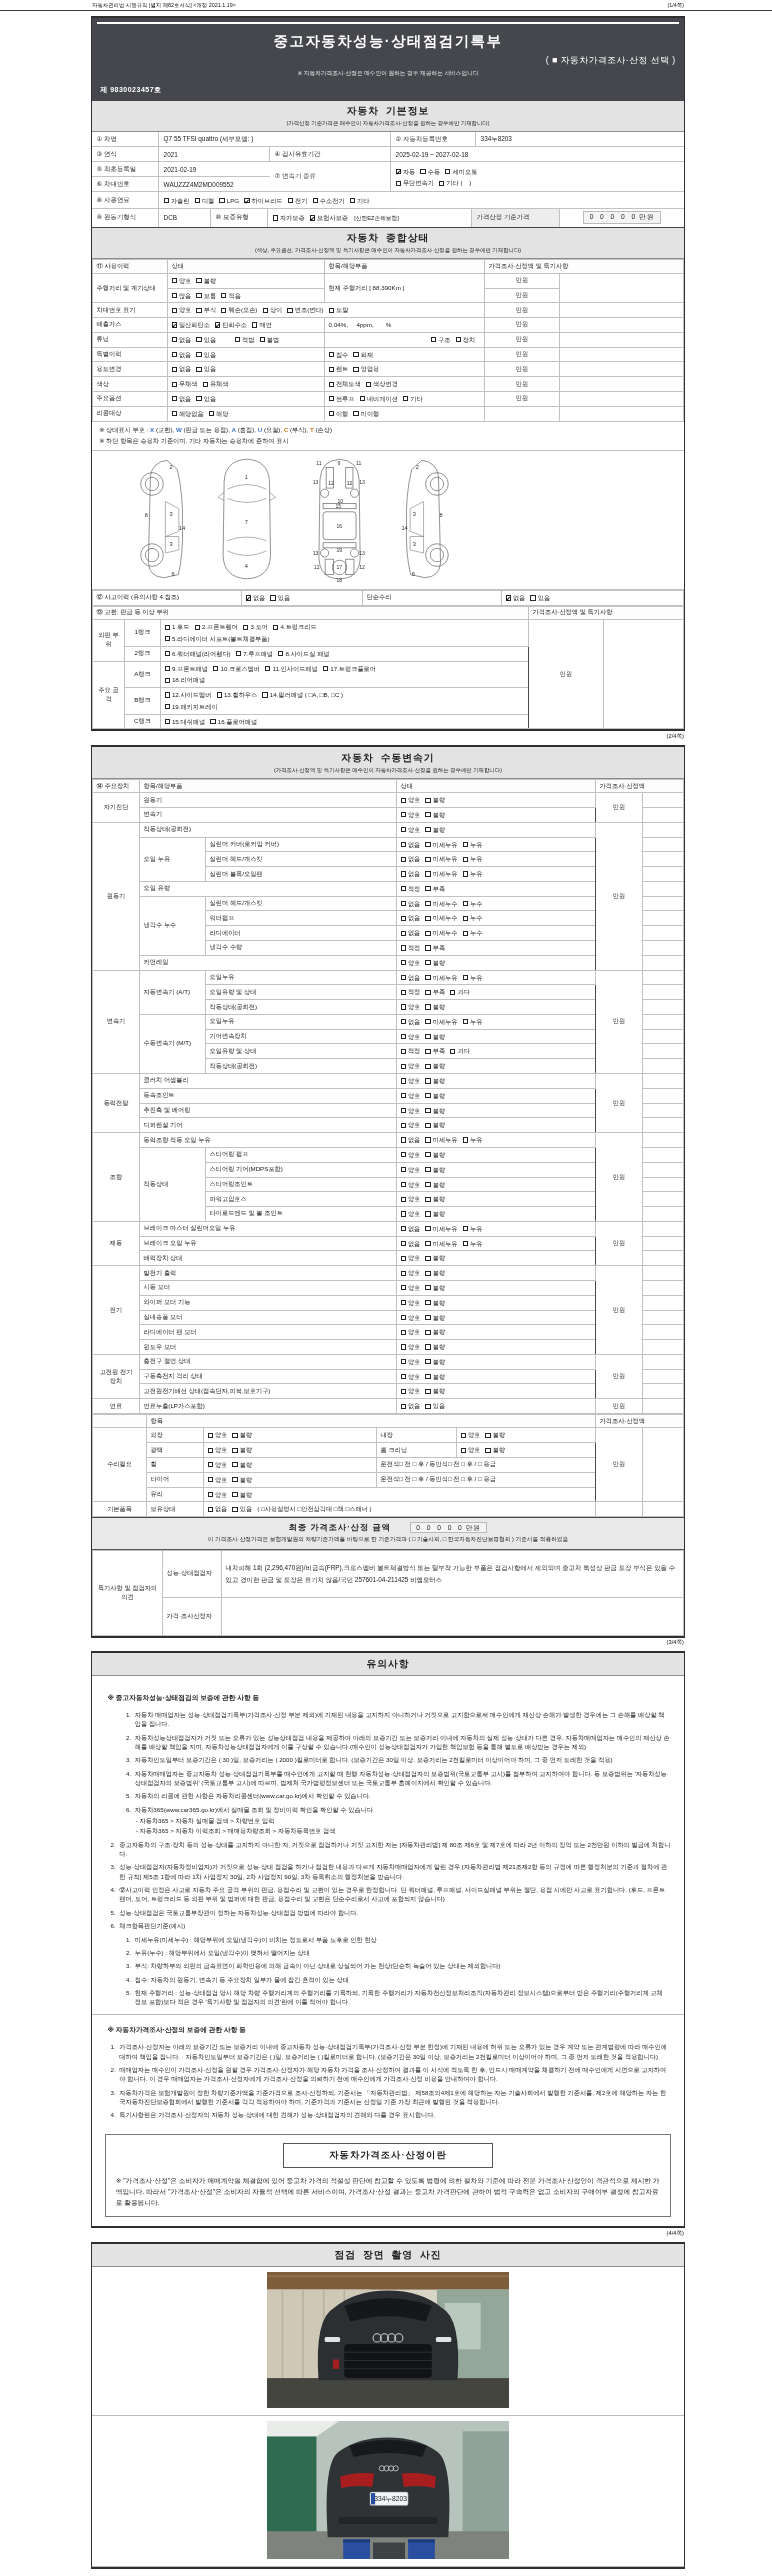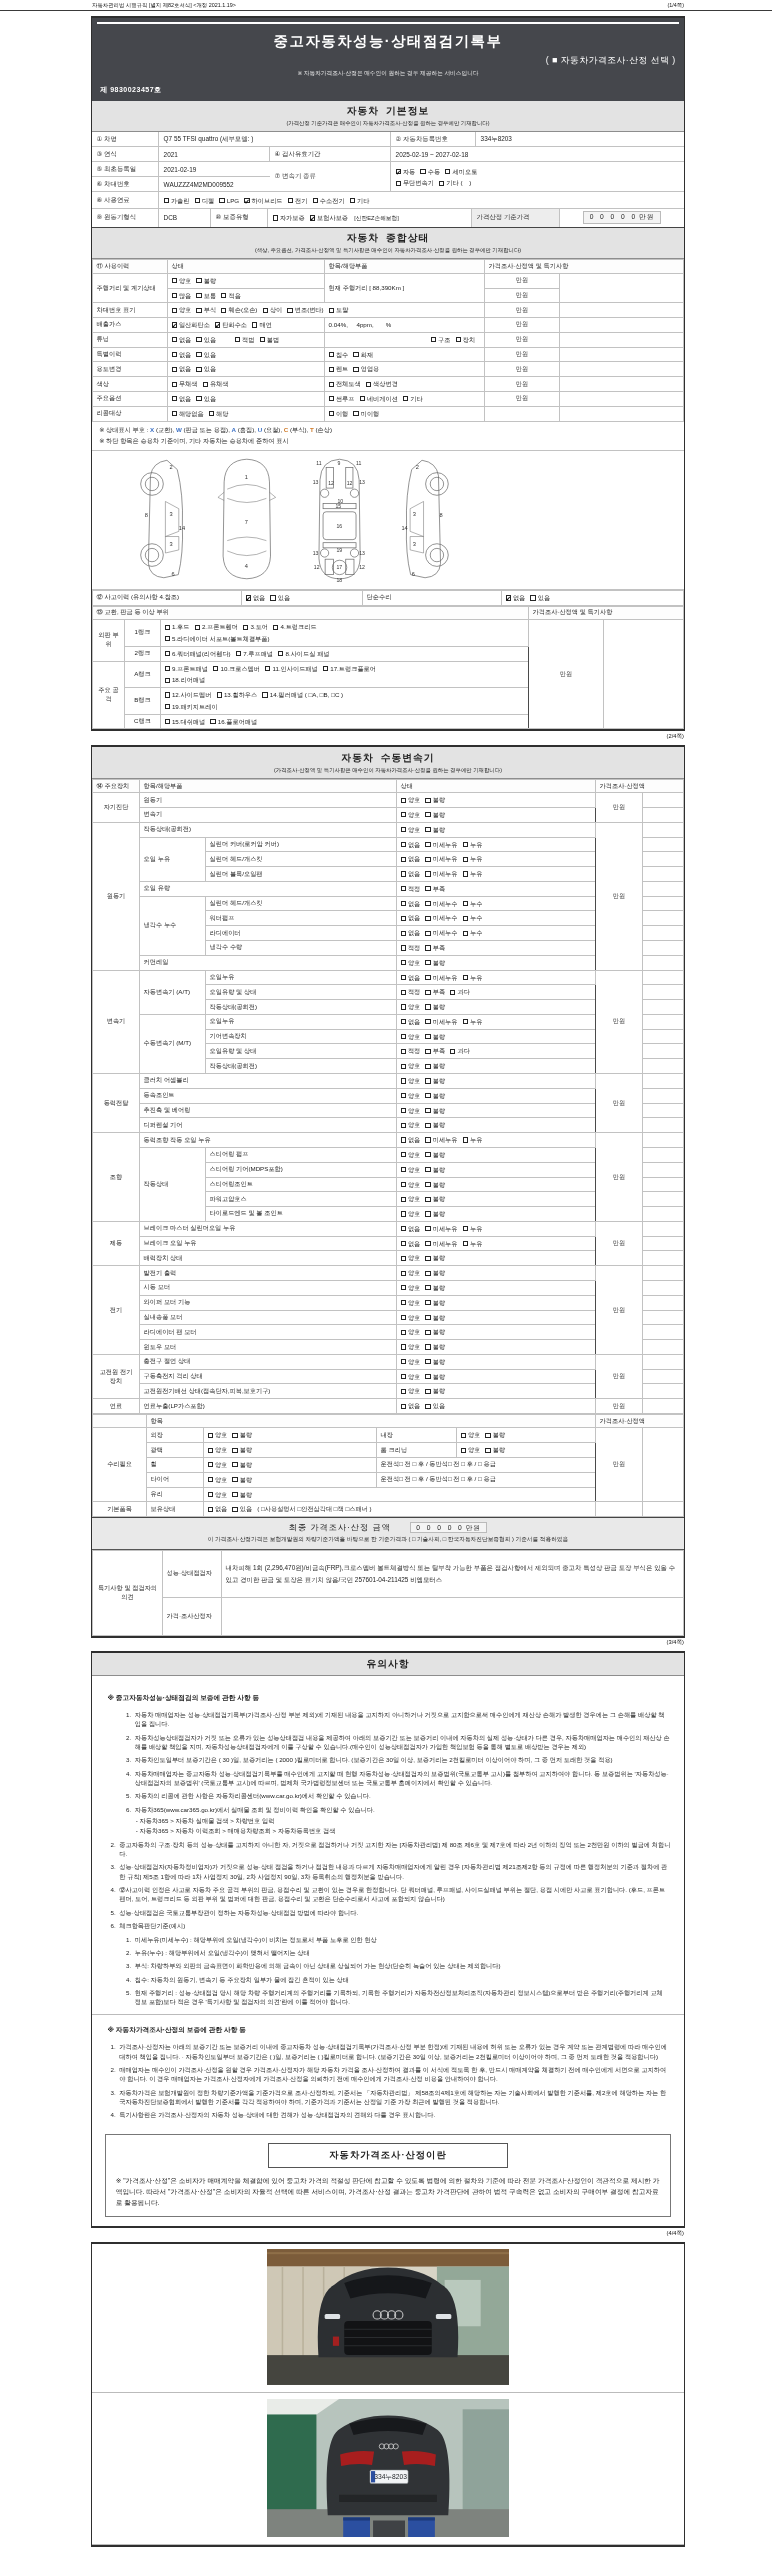--- a/index.html
+++ b/index.html
@@ -50,25 +50,25 @@
   
   .nbody{padding:7.2px 13.4px 5.2px;font-size:6.2px;line-height:1.5;}
   .nhead{font-weight:bold;font-size:6.7px;margin:6.2px 0 4.1px;padding:3.1px 2.1px;}
   .nrow{display:flex;margin:4.1px 0;}
   .nn{flex:none;width:10.3px;text-align:right;margin-right:3.6px;}
   .nt{flex:1;}
   .lv1{margin-left:15.5px;}
   .nsub{margin-left:1px;margin-top:1.5px;}
   .nhr{border-top:0.5px solid #bbb;margin:7.2px -13.4px;}
   .defbox{border:0.5px solid #777;margin:5.2px 13.4px 9.3px;padding:7.2px 9.3px 8.2px;}
-  .defttl{border:0.8px solid #555;width:240px;margin:1px auto 7.2px;text-align:center;font-size:9.3px;font-weight:bold;padding:4.6px 0;letter-spacing:1px;}
+  .defttl{border:0.8px solid #555;width:210px;margin:1px auto 7.2px;text-align:center;font-size:9.3px;font-weight:bold;padding:4.6px 0;letter-spacing:1px;}
   .deftxt{font-size:6.7px;line-height:1.65;}
   
   .finalband{background:#e9e9e9;border-top:1px solid #444;border-bottom:0.8px solid #555;padding:4.1px 0 4.6px;text-align:center;}
-  .finalband .fl{font-size:8.2px;font-weight:normal;letter-spacing:1px;margin-right:17px;text-align:right;}
+  .finalband .fl{font-size:8.2px;font-weight:bold;letter-spacing:1px;margin-right:17px;text-align:right;}
   .finalband .fnote{font-size:5.7px;margin-top:3.1px;}
   
   .photocell{text-align:center;padding:5.2px 0;border-bottom:0.5px solid #bbb;}
   svg text{font-family:"Liberation Sans","DejaVu Sans",sans-serif;}
 </style>
 </head>
 <body>
 
 <div class="sheet">
 
@@ -811,20 +811,23 @@
         </div>
       </div>
     <div class="defbox">
       <div class="defttl">자동차가격조사·산정이란</div>
       <div class="deftxt">※ "가격조사·산정"은 소비자가 매매계약을 체결함에 있어 중고차 가격의 적절성 판단에 참고할 수 있도록 법령에 의한 절차와 기준에 따라 전문 가격조사·산정인이 객관적으로 제시한 가액입니다. 따라서 "가격조사·산정"은 소비자의 자율적 선택에 따른 서비스이며, 가격조사·산정 결과는 중고차 가격판단에 관하여 법적 구속력은 없고 소비자의 구매여부 결정에 참고자료로 활용됩니다.</div>
     </div>
   </div>
   <div class="pagemark">(4/4쪽)</div>
 
   <div class="pagebox">
+    <div class="shead">
+      <h2>점검 장면 촬영 사진</h2>
+    </div>
     <div class="photocell">
       <svg width="242" height="136" viewBox="0 0 470 264">
         <rect width="470" height="264" fill="#d8d4c6"></rect>
         <rect x="0" y="0" width="470" height="34" fill="#7c5c3a"></rect>
         <rect x="0" y="6" width="470" height="4" fill="#8f6f48"></rect>
         <rect x="0" y="34" width="200" height="180" fill="#cfc8b6"></rect>
         <g stroke="#b9b19c" stroke-width="3">
             <line x1="30" y1="34" x2="30" y2="214"></line>
             <line x1="70" y1="34" x2="70" y2="214"></line>
             <line x1="110" y1="34" x2="110" y2="214"></line>

